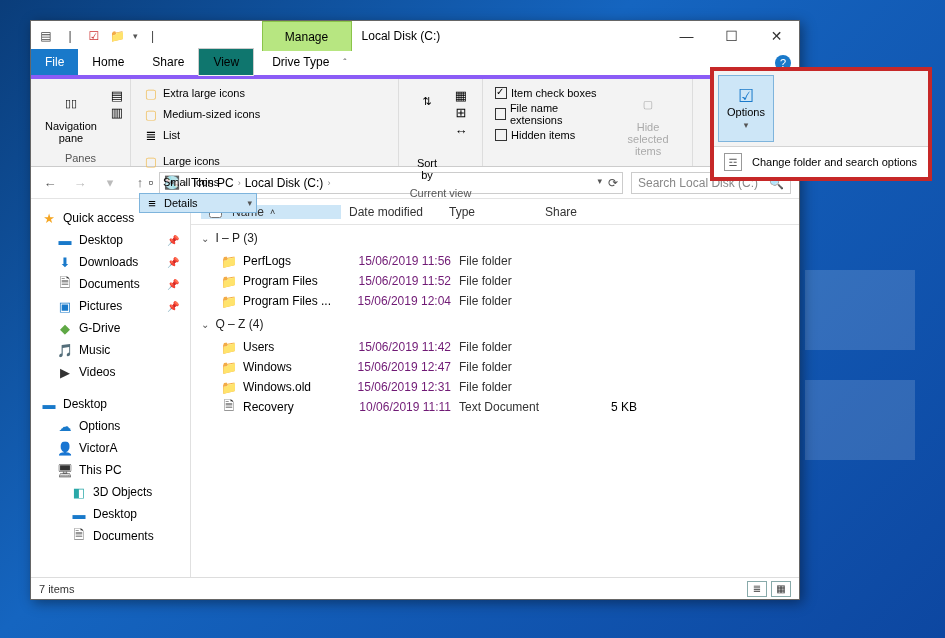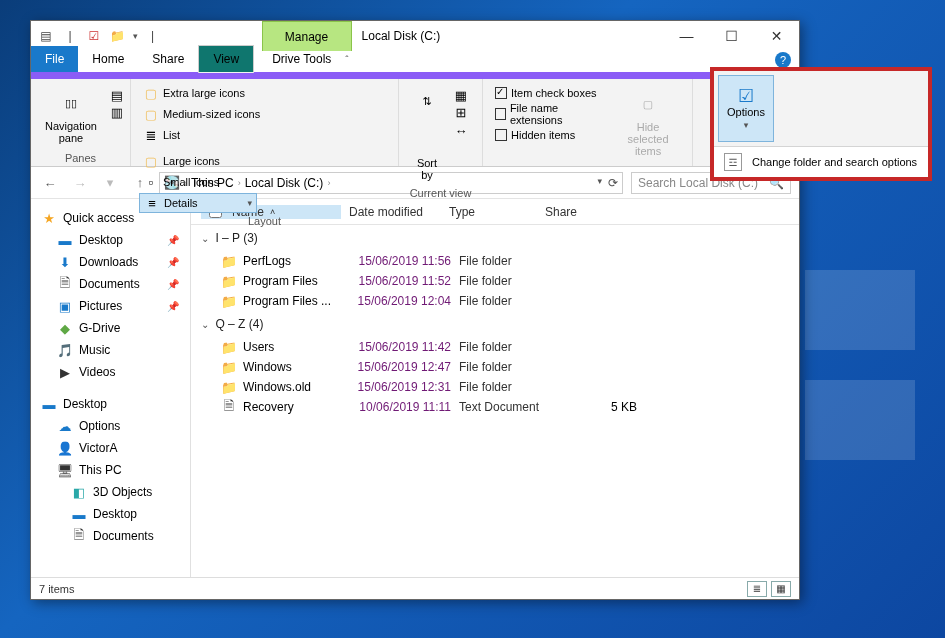--- a/index.html
+++ b/index.html
@@ -13,21 +13,21 @@
   .titlebar { height:30px; background:#fff; display:flex; align-items:center; font-size:12px; }
   .tb-left { display:flex; align-items:center; gap:6px; padding-left:6px; }
   .qat { width:18px; height:18px; display:flex; align-items:center; justify-content:center; color:#444;}
   .qat.folder{ color:#e8b200;}
   .caret-dn{ font-size:9px; color:#555;}
   .tb-manage { margin-left:100px; width:90px; height:30px; background:#b7e681; display:flex; align-items:center; justify-content:center; border:1px solid #8ac44a; border-bottom:none;}
   .tb-title { margin-left:10px; }
   .tb-ctrl { margin-left:auto; display:flex; }
   .tb-btn { width:45px; height:30px; display:flex; align-items:center; justify-content:center; font-size:14px; color:#333; }
   
-  .tabs { height:28px; background:#fff; display:flex; align-items:flex-end; font-size:12px; border-bottom:7px solid #8b5cf6;}
+  .tabs { height:28px; background:#fff; display:flex; align-items:flex-end; font-size:12px; border-bottom:4px solid #8b5cf6;}
   .tab { padding:6px 14px; }
   .tab.file { background:#1979ca; color:#fff; }
   .tab.active { background:#0f766e; border:1px solid #ccc; border-bottom:1px solid #f3f3f3; margin-bottom:-1px;}
   .tab.drive { margin-left:4px;}
   .tabs .help{ margin-left:auto; margin-right:8px; width:16px;height:16px; border-radius:50%; background:#1979ca; color:#fff; font-size:11px; display:flex;align-items:center;justify-content:center; margin-bottom:4px;}
   .tabs .caret{ margin-right:10px; font-size:10px; color:#555; margin-bottom:6px;}
 
   
   .ribbon { height:88px; background:#f3f3f3; display:flex; font-size:11px; border-bottom:1px solid #ccc; position:relative;}
   .group { border-right:1px solid #ddd; padding:4px 8px 2px; display:flex; flex-direction:column; }
@@ -110,21 +110,21 @@
       <div class="tb-btn">☐</div>
       <div class="tb-btn">✕</div>
     </div>
   </div>
 
   <div class="tabs">
     <div class="tab file">File</div>
     <div class="tab">Home</div>
     <div class="tab">Share</div>
     <div class="tab active">View</div>
-    <div class="tab drive">Drive Tools</div>
+    <div class="tab drive">Drive Type</div>
     <span class="caret">ˆ</span>
     <span class="help">?</span>
   </div>
 
   <div class="ribbon">
     <div class="group" style="width:100px">
       <div class="group-body">
         <div class="bigbtn">
           <span class="ico">▯▯</span>
           <span style="white-space:pre-line; text-align:center;">Navigation
@@ -163,21 +163,20 @@
               <span class="ico16">▫</span>
               <span>Small icons</span>
             </div>
           <div class="smbtn sel">
               <span class="ico16">≡</span>
               <span>Details</span>
               <span class="caret-dn" style="margin-left:auto">▾</span>
             </div>
         </div>
       </div>
-      <div class="group-label">Layout</div>
     </div>
 
     <div class="group" style="width:84px">
       <div class="group-body">
         <div class="bigbtn">
           <span class="ico">⇅</span>
           <span style="white-space:pre-line; text-align:center;margin-top:40px;">Sort
 by</span>
         </div>
         <div class="dyn-col" style="margin-top:4px">

